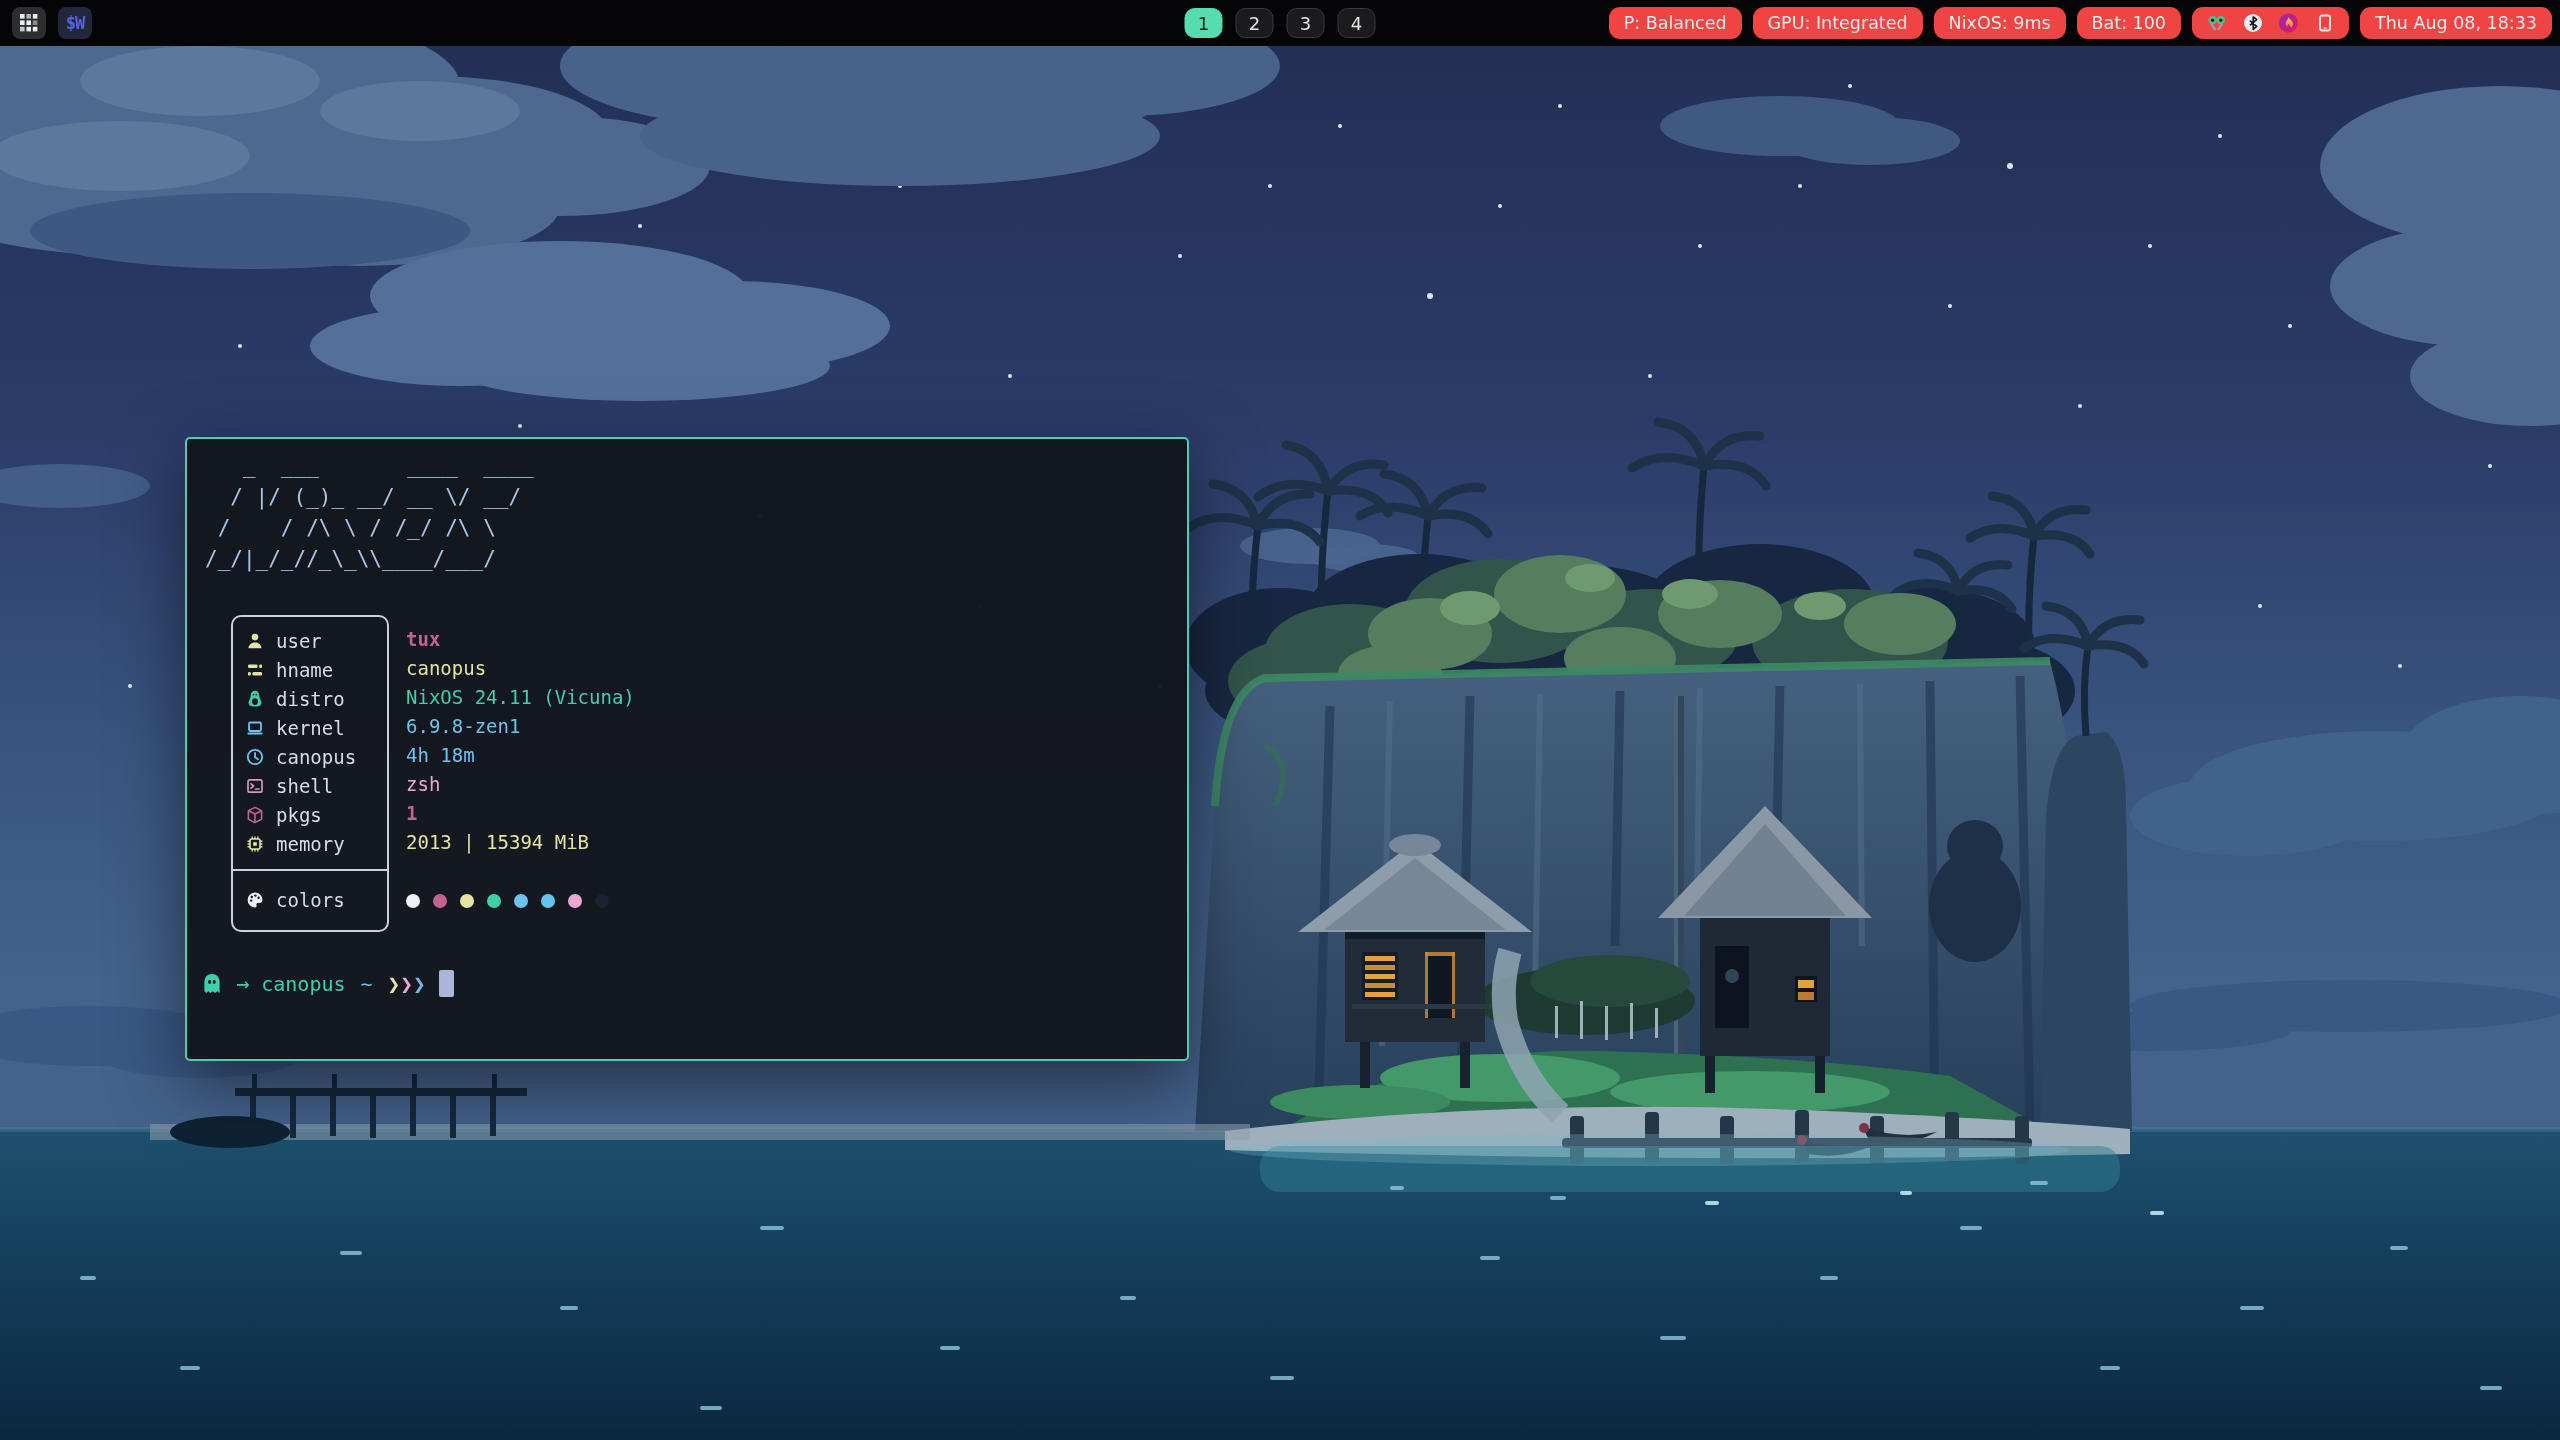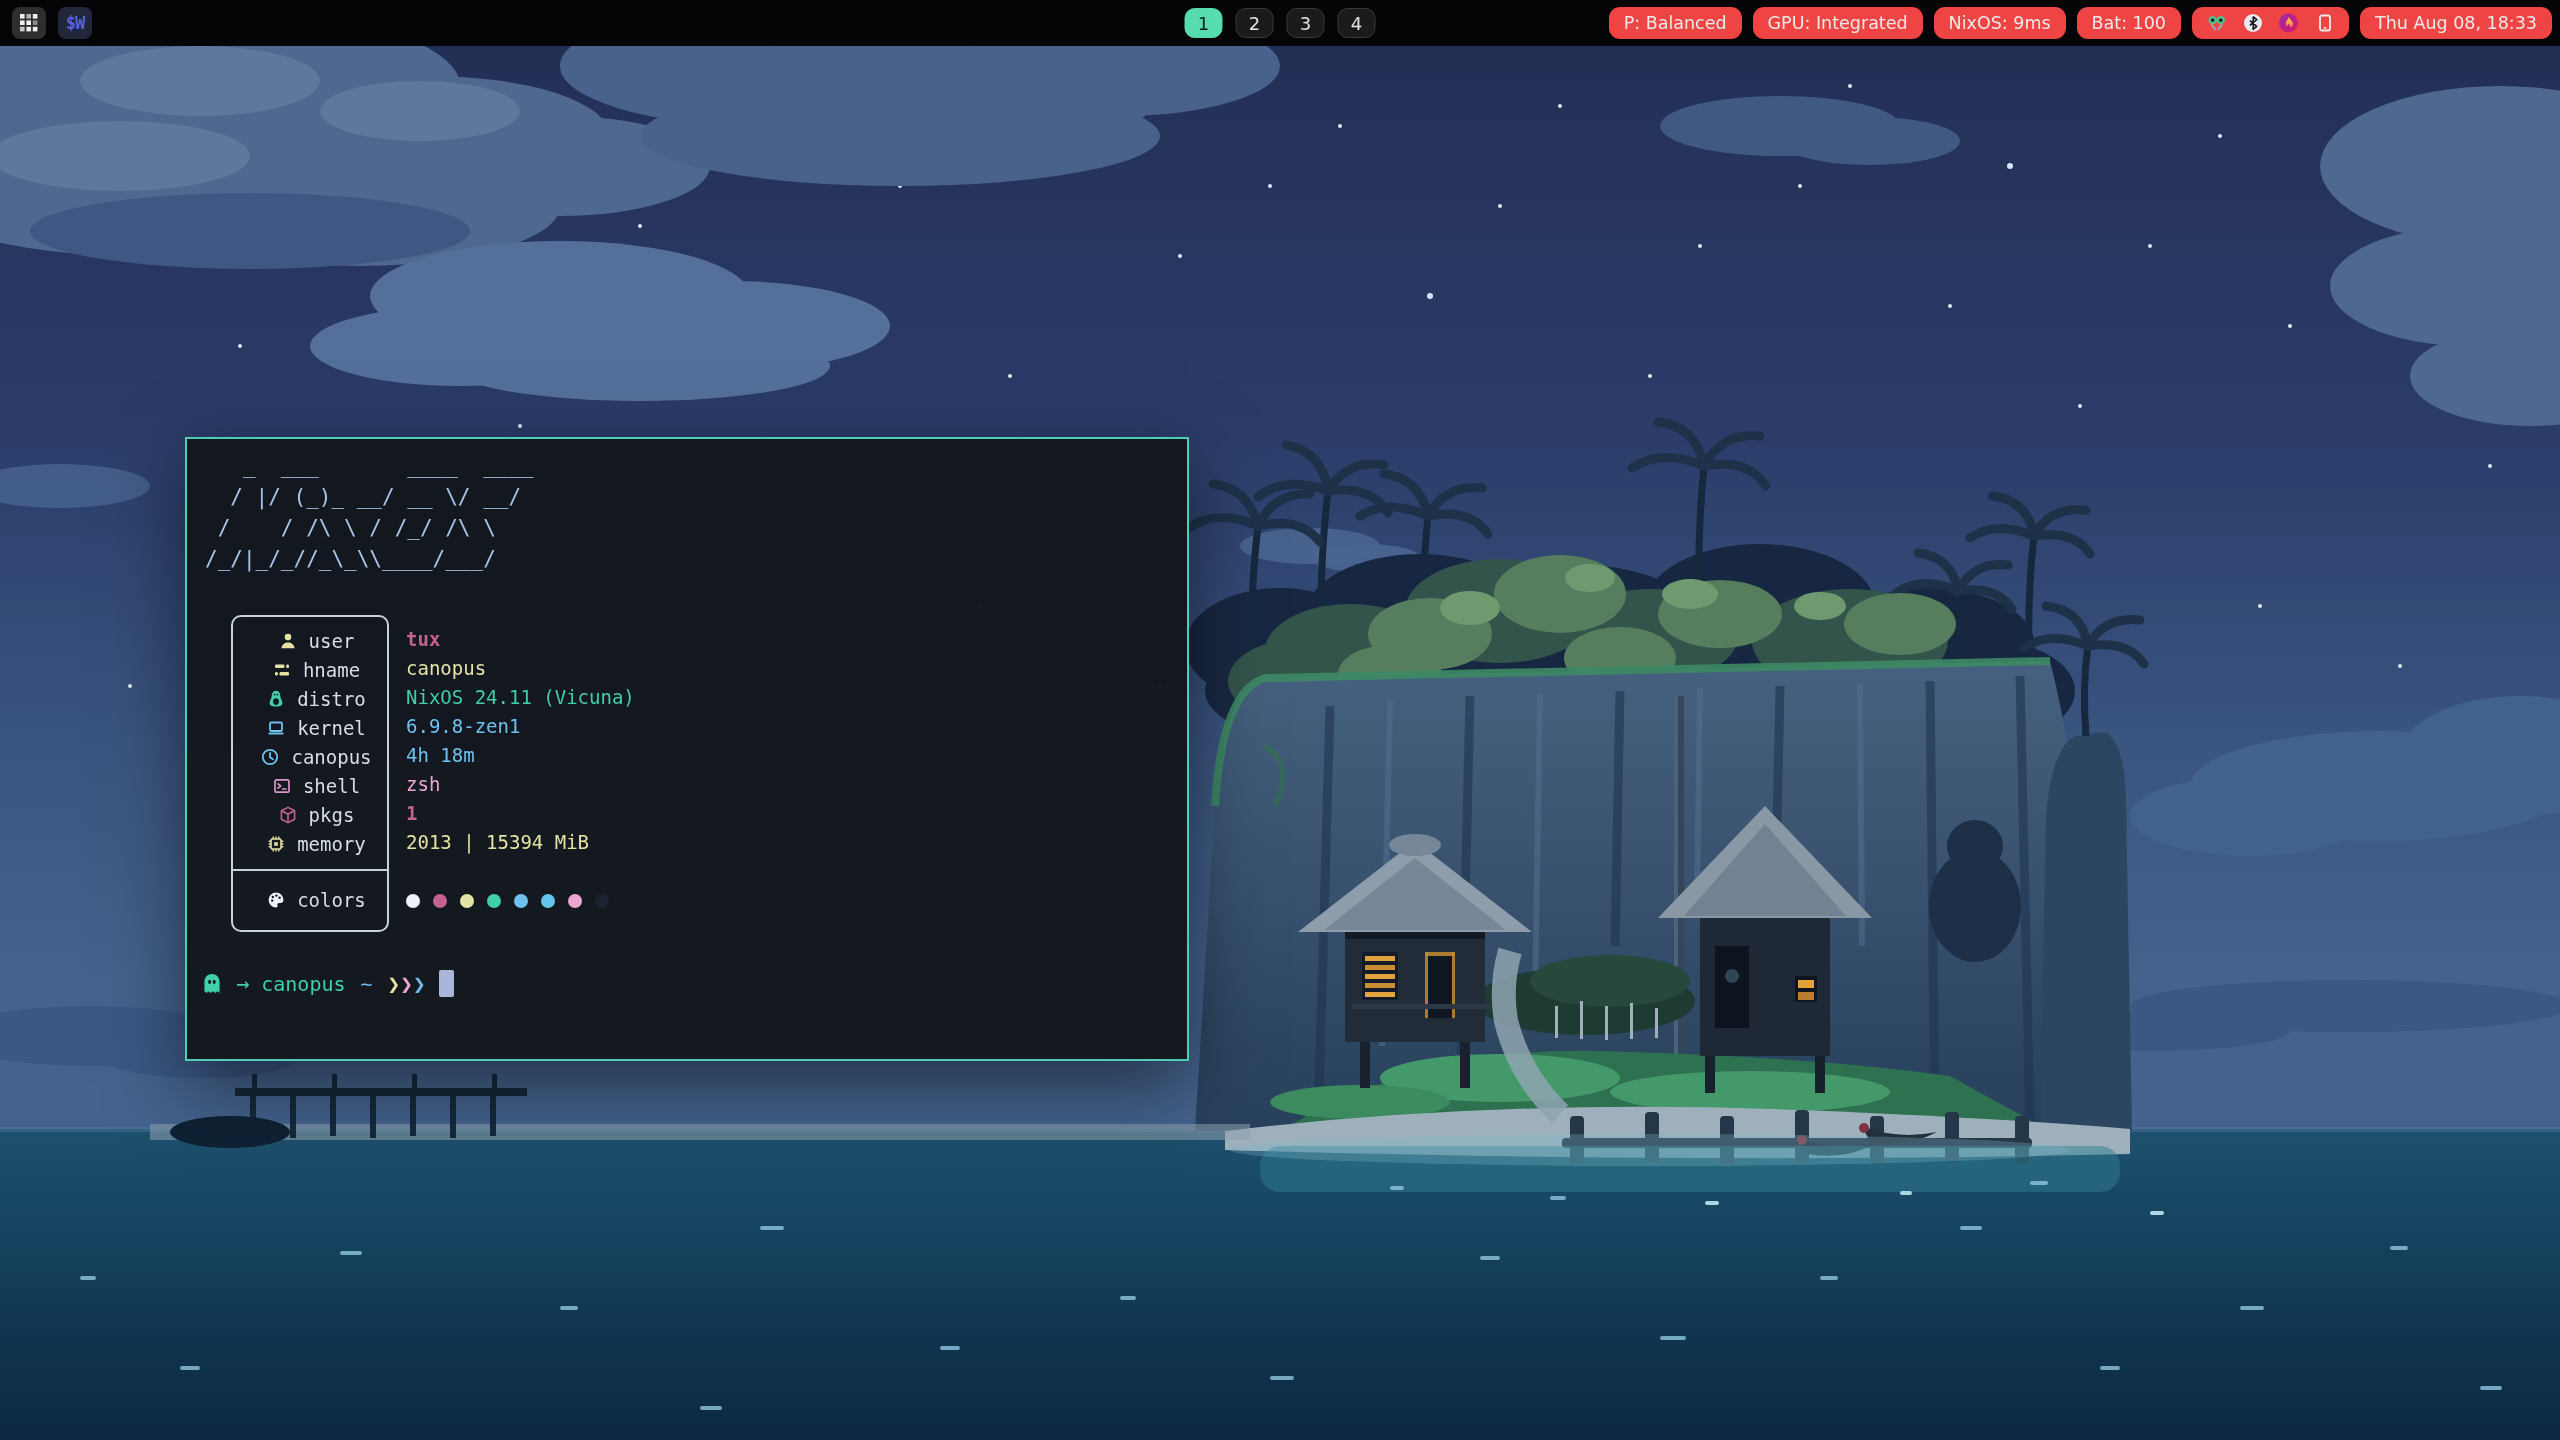--- a/index.html
+++ b/index.html
@@ -27,29 +27,29 @@
         display:flex; align-items:center; justify-content:center; }
   .ws.active { background:#56dcae; border-color:#56dcae; color:#0d1f17; }
   .bar-right { display:flex; align-items:center; gap:11px; margin-left:auto; margin-right:8px; }
   .pill { height:32px; border-radius:11px; background:#ef4444; color:#eceaea;
           display:flex; align-items:center; padding:0 15px; font-size:17.5px; white-space:nowrap; }
   .pill.tray { gap:15px; padding:0 14px; }
   .tray-ic { display:flex; align-items:center; justify-content:center; width:21px; height:21px; cursor:pointer; }
 
   
   .terminal { position:absolute; left:185px; top:437px; width:1004px; height:624px;
-              background:rgba(19,22,28,0.97); border:2px solid #4fccb2; border-radius:0;
+              background:rgba(19,22,28,0.97); border:2px solid #4fccb2; border-radius:5px;
               box-shadow:0 24px 70px rgba(0,0,0,.5);
               font-family:"DejaVu Sans Mono","Liberation Mono",monospace; color:#d6dde6; z-index:5; }
   .ascii { position:absolute; left:18px; top:12px; font-size:21px; line-height:31px;
            color:#a7c5e9; white-space:pre; }
   .fetch-box { position:absolute; left:44px; top:176px; width:158px; height:317px;
                border:2px solid #c9d1da; border-radius:10px; }
   .frows { padding-top:9px; }
-  .frow { height:29px; display:flex; align-items:center; padding-left:12px; gap:11px;justify-content:center; }
+  .frow { height:29px; display:flex; align-items:center; padding-left:12px; gap:11px; }
   .flabel { font-size:19px; color:#d6dde6; }
   .fdivider { border-top:2px solid #c9d1da; margin-top:11px; }
   .colors-row { height:58px; }
   .ficon { width:20px; height:20px; display:flex; align-items:center; }
   .fetch-vals { position:absolute; left:219px; top:176px; padding-top:9px; }
   .vrow { height:29px; display:flex; align-items:center; font-size:19px; white-space:pre; }
   .v-magenta{ color:#c2638f;font-weight:bold; } .v-yellow{ color:#e5e3a3; } .v-teal{ color:#41cfa5; }
   .v-blue{ color:#6ec2ee; } .v-pink{ color:#eba6d4; }
   .vdots { position:absolute; left:219px; top:448px; display:flex; gap:13px; align-items:center; height:28px; }
   .dot { width:14px; height:14px; border-radius:50%; display:inline-block; }

